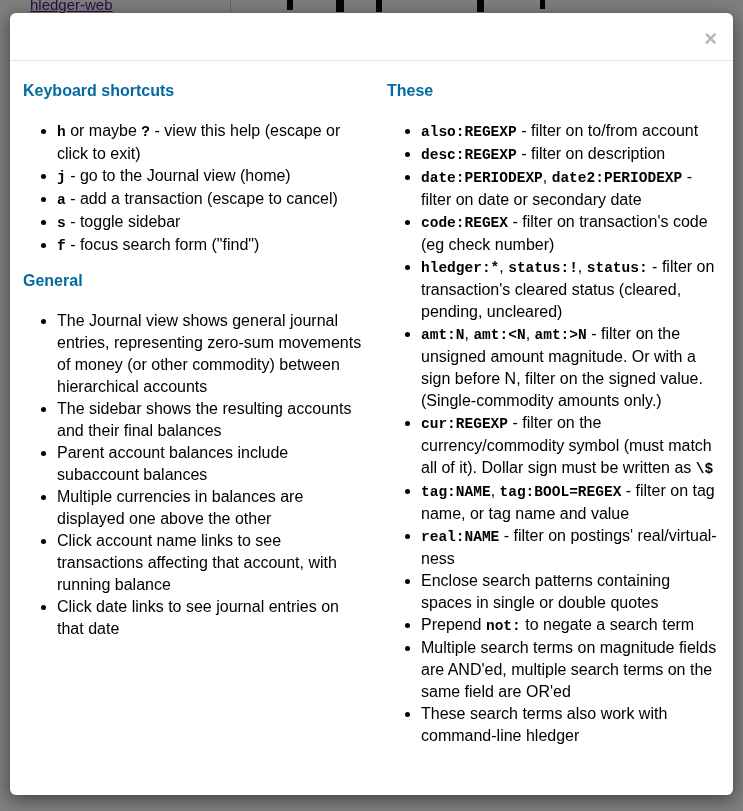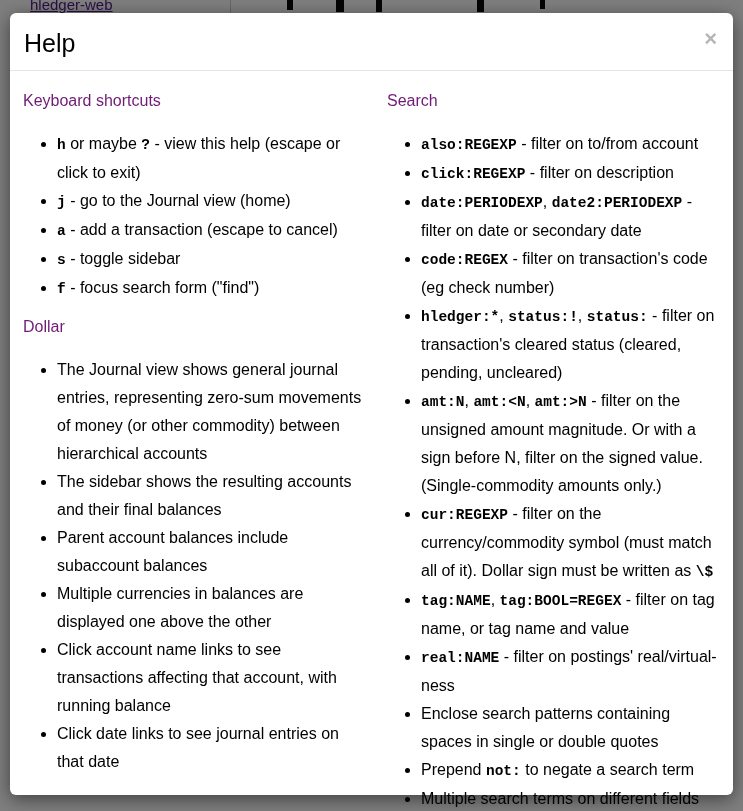--- a/index.html
+++ b/index.html
@@ -99,34 +99,34 @@
     padding: 14px 13px 0 13px;
     display: flex;
   }
   .col { box-sizing: border-box; }
   .col-left  { width: 364px; padding-right: 22px; flex: none; }
   .col-right { flex: 1; }
 
   .section-heading {
     margin: 14px 0 20px 0;
     font-size: 16px;
-    font-weight: normal;
-    color: #701a75;
+    font-weight: bold;
+    color: #0369a1;
     line-height: 19px;
   }
   .col .section:first-child .section-heading { margin-top: 6px; }
 
   ul.bullets {
     margin: 0 0 11px 0;
     padding: 0 0 0 34px;
     list-style: disc outside;
   }
   ul.bullets li {
     font-size: 16px;
-    line-height: 28px;
+    line-height: 22px;
     color: #000000;
   }
   .code {
     font-family: "Liberation Mono", monospace;
     font-weight: bold;
     font-size: 14.5px;
     color: #000000;
   }
 </style>
 </head>
@@ -142,60 +142,59 @@
     <div class="stem s4"></div>
     <div class="stem s5"></div>
   </div>
 </div>
 
 <div class="modal-backdrop"></div>
 
 <div class="modal">
   <div class="modal-header">
     <button class="close-btn">×</button>
-    <h1 class="modal-title">Help</h1>
   </div>
   <div class="modal-body">
     <div class="col col-left" id="col-left">
         <div class="section">
           <h5 class="section-heading">Keyboard shortcuts</h5>
           <ul class="bullets">
             <li><span class="code">h</span> or maybe <span class="code">?</span> - view this help (escape or click to exit)</li>
             <li><span class="code">j</span> - go to the Journal view (home)</li>
             <li><span class="code">a</span> - add a transaction (escape to cancel)</li>
             <li><span class="code">s</span> - toggle sidebar</li>
             <li><span class="code">f</span> - focus search form ("find")</li>
           </ul>
         </div>
         <div class="section">
-          <h5 class="section-heading">Dollar</h5>
+          <h5 class="section-heading">General</h5>
           <ul class="bullets">
             <li>The Journal view shows general journal entries, representing zero-sum movements of money (or other commodity) between hierarchical accounts</li>
             <li>The sidebar shows the resulting accounts and their final balances</li>
             <li>Parent account balances include subaccount balances</li>
             <li>Multiple currencies in balances are displayed one above the other</li>
             <li>Click account name links to see transactions affecting that account, with running balance</li>
             <li>Click date links to see journal entries on that date</li>
           </ul>
         </div>
       </div>
     <div class="col col-right" id="col-right">
         <div class="section">
-          <h5 class="section-heading">Search</h5>
+          <h5 class="section-heading">These</h5>
           <ul class="bullets">
             <li><span class="code">also:REGEXP</span> - filter on to/from account</li>
-            <li><span class="code">click:REGEXP</span> - filter on description</li>
+            <li><span class="code">desc:REGEXP</span> - filter on description</li>
             <li><span class="code">date:PERIODEXP</span>, <span class="code">date2:PERIODEXP</span> - filter on date or secondary date</li>
             <li><span class="code">code:REGEX</span> - filter on transaction's code (eg check number)</li>
             <li><span class="code">hledger:*</span>, <span class="code">status:!</span>, <span class="code">status:</span> - filter on transaction's cleared status (cleared, pending, uncleared)</li>
             <li><span class="code">amt:N</span>, <span class="code">amt:&lt;N</span>, <span class="code">amt:&gt;N</span> - filter on the unsigned amount magnitude. Or with a sign before N, filter on the signed value. (Single-commodity amounts only.)</li>
             <li><span class="code">cur:REGEXP</span> - filter on the currency/commodity symbol (must match all of it). Dollar sign must be written as <span class="code">\$</span></li>
             <li><span class="code">tag:NAME</span>, <span class="code">tag:BOOL=REGEX</span> - filter on tag name, or tag name and value</li>
             <li><span class="code">real:NAME</span> - filter on postings' real/virtual-ness</li>
             <li>Enclose search patterns containing spaces in single or double quotes</li>
             <li>Prepend <span class="code">not:</span> to negate a search term</li>
-            <li>Multiple search terms on different fields are AND'ed, between search terms on the same field are OR'ed</li>
+            <li>Multiple search terms on magnitude fields are AND'ed, multiple search terms on the same field are OR'ed</li>
             <li>These search terms also work with command-line hledger</li>
           </ul>
         </div>
       </div>
   </div>
 </div>
 
 </body></html>

